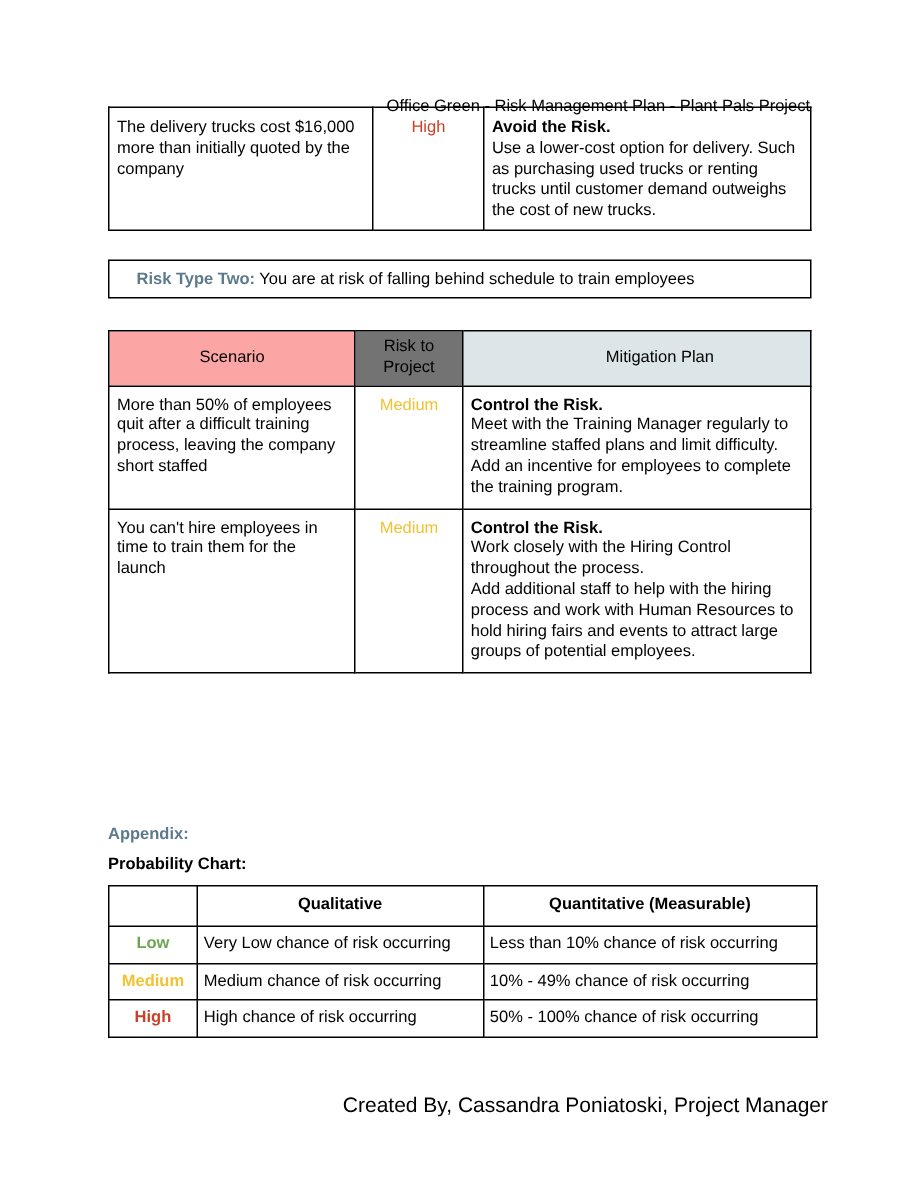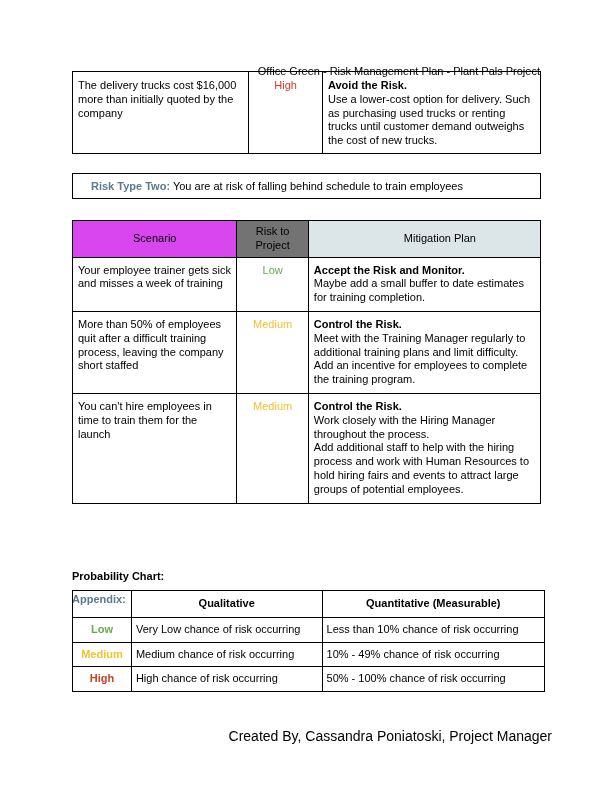--- a/index.html
+++ b/index.html
@@ -19,21 +19,21 @@
   .col-mit { width: 208px; }
   .bold { font-weight: bold; }
   .risk-box {
     position: absolute; left: 72px; top: 173px; width: 467px; height: 24px;
     border: 1px solid #000; box-sizing: content-box; font-size: 11px; line-height: 24px;
   }
   .risk-box .inner { padding-left: 5px; margin-left: 13px; }
   .risk-type-label { color: #5b7a8c; font-weight: bold; }
   .t2 { top: 220px; }
   .t2 thead th { background: #dce5e8; font-weight: normal; text-align: center; vertical-align: middle; height: 27px; padding: 4px 5px; }
-  .appendix-label { position: absolute; left: 72px; top: 550px; font-weight: bold; color: #5b7a8c; font-size: 11px; margin-top: 43px; }
+  .appendix-label { position: absolute; left: 72px; top: 550px; font-weight: bold; color: #5b7a8c; font-size: 11px; }
   .chart-label { position: absolute; left: 72px; top: 570px; font-weight: bold; font-size: 11px; }
   .t3 { top: 590px; width: 473px; }
   .t3 th { font-weight: bold; text-align: center; padding: 6px 5px; }
   .t3 td { padding: 5px 4px; vertical-align: middle; }
   .t3 .lvl { width: 48px; text-align: center; font-weight: bold; }
   .t3 .q1 { width: 181px; }
   .t3 .q2 { width: 213px; }
   .footer { position: absolute; top: 728px; right: 60px; font-size: 14px; padding-left: 18px; }
 </style>
 </head>
@@ -56,49 +56,41 @@
 
 <div class="risk-box">
   <div class="inner">
     <span class="risk-type-label" style="color: rgb(91, 122, 140);">Risk Type Two:</span><span> You are at risk of falling behind schedule to train employees</span>
   </div>
 </div>
 
 <table class="t2">
   <thead>
     <tr>
-      <th class="col-scn" style="background: #d946ef;">Scenario</th>
+      <th class="col-scn" style="background: #fca5a5;">Scenario</th>
       <th class="col-risk" style="background: #737373;">Risk to Project</th>
       <th class="col-mit" style="background: rgb(220, 229, 232); padding-left: 36px;">Mitigation Plan</th>
     </tr>
   </thead>
   <tbody>
     <tr>
-      <td class="col-scn">Your employee trainer gets sick and misses a week of training</td>
-      <td class="col-risk" style="color: rgb(106, 168, 79);">Low</td>
-      <td class="col-mit">
-        <div class="bold">Accept the Risk and Monitor.</div>
-        <div>Maybe add a small buffer to date estimates for training completion.</div>
-      </td>
-    </tr>
-    <tr>
       <td class="col-scn">More than 50% of employees quit after a difficult training process, leaving the company short staffed</td>
       <td class="col-risk" style="color: rgb(241, 194, 50);">Medium</td>
       <td class="col-mit">
         <div class="bold">Control the Risk.</div>
-        <div>Meet with the Training Manager regularly to additional training plans and limit difficulty.</div>
+        <div>Meet with the Training Manager regularly to streamline staffed plans and limit difficulty.</div>
         <div>Add an incentive for employees to complete the training program.</div>
       </td>
     </tr>
     <tr>
       <td class="col-scn">You can't hire employees in time to train them for the launch</td>
       <td class="col-risk" style="color: rgb(241, 194, 50);">Medium</td>
       <td class="col-mit">
         <div class="bold">Control the Risk.</div>
-        <div>Work closely with the Hiring Manager throughout the process.</div>
+        <div>Work closely with the Hiring Control throughout the process.</div>
         <div>Add additional staff to help with the hiring process and work with Human Resources to hold hiring fairs and events to attract large groups of potential employees.</div>
       </td>
     </tr>
   </tbody>
 </table>
 
 <div class="appendix-label" style="color: rgb(91, 122, 140);">Appendix:</div>
 <div class="chart-label">Probability Chart:</div>
 
 <table class="t3">

